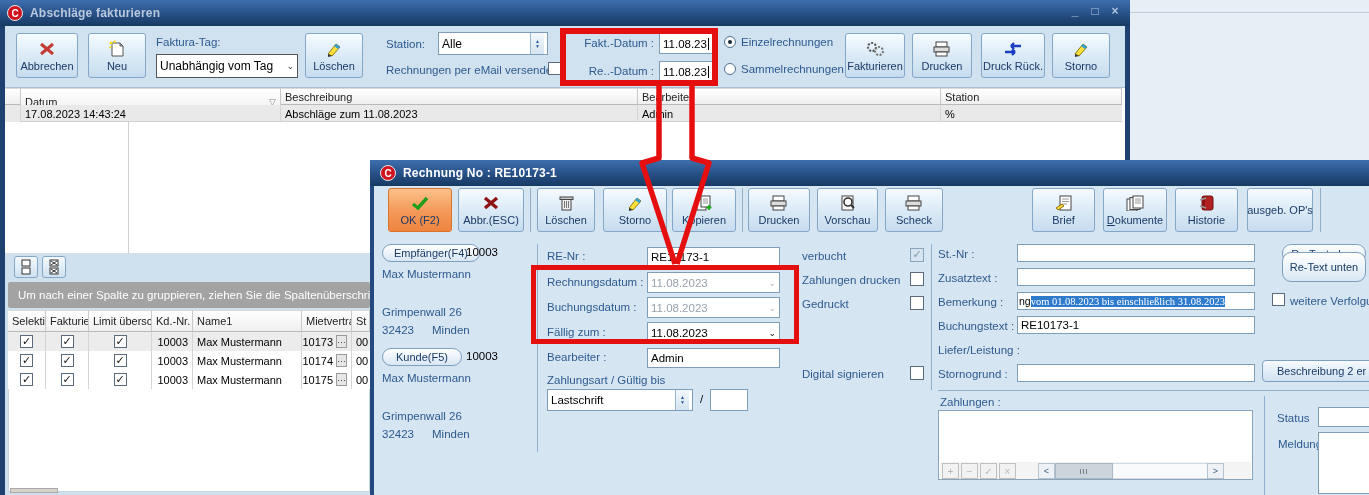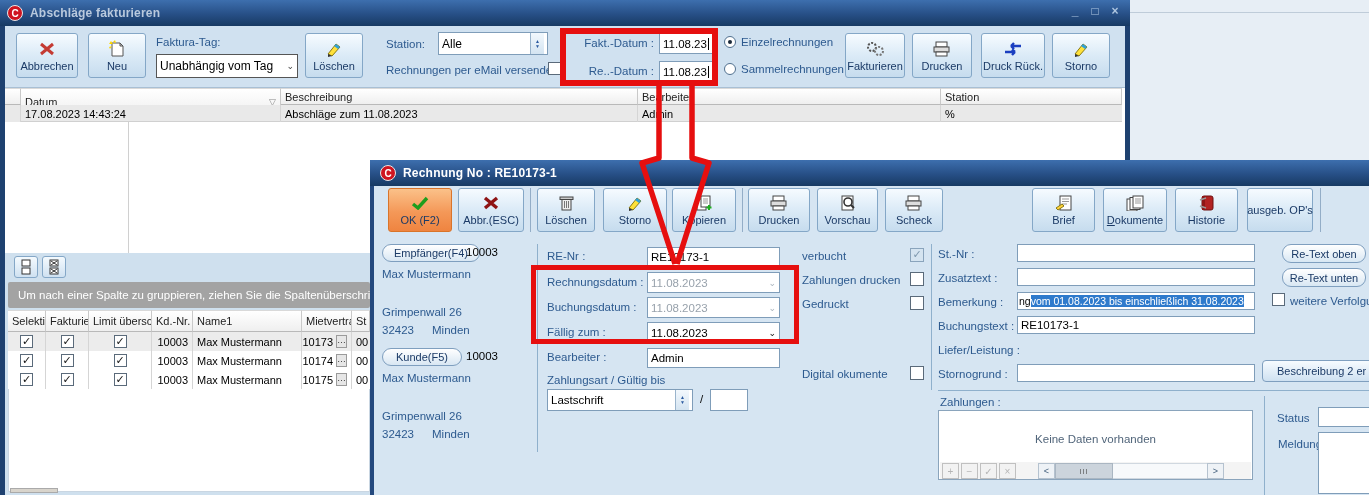--- a/index.html
+++ b/index.html
@@ -59,21 +59,21 @@
   .mini-btn { position:absolute; width:24px; height:22px; background:linear-gradient(180deg,#f4fafe,#cfe1f1); border:1px solid #84a7c7; border-radius:3px; display:flex; align-items:center; justify-content:center; }
   .dots-btn { width:15px; height:13px; background:#e6e6e6; border:1px solid #9a9a9a; font-size:9px; line-height:9px; text-align:center; color:#333; margin-left:3px; }
 
   
   .vsep { position:absolute; width:1px; background:#8fb0cc; }
   .hsep { position:absolute; height:1px; background:#8fb0cc; }
   .pill-btn { position:absolute; background:linear-gradient(180deg,#ffffff,#d8e7f3); border:1px solid #7f9fbf; border-radius:9px;
     font-size:11px; color:#1b3a66; display:flex; align-items:center; justify-content:center; white-space:nowrap; }
   .sq-btn { position:absolute; background:linear-gradient(180deg,#f6fbff,#cfe1f1); border:1px solid #7f9fbf; border-radius:4px;
     font-size:11px; color:#1b3a66; display:flex; align-items:center; justify-content:center; white-space:nowrap; }
-  .sel { background:#2e7acc; color:#fff; }
+  .sel { background:#2e7acc; color:#fff;font-family:Liberation Serif, serif; }
   .addr { position:absolute; font-size:11.5px; color:#2d5a8f; white-space:nowrap; }
   .paypanel { position:absolute; background:#fff; border:1px solid #8aa4bc; }
   .pay-empty { position:absolute; width:100%; text-align:center; font-size:11.5px; color:#51657a; }
   .nav-btn { width:17px; height:16px; border:1px solid #c0c0c0; background:#f2f2f2; color:#b5b5b5; font-size:10px;
     display:flex; align-items:center; justify-content:center; }
   .sb { display:flex; position:absolute; height:16px; }
   .sb .sarr { width:17px; height:16px; border:1px solid #b5c2cf; background:#eef2f6; color:#44617e; font-size:9px; display:flex; align-items:center; justify-content:center; }
   .sb .sthumb { width:58px; height:16px; background:#ccd4dc; border:1px solid #aab6c2; color:#555; font-size:7px; letter-spacing:1px; display:flex; align-items:center; justify-content:center; }
   .sb .strack { flex:1; background:#f7f9fb; border-top:1px solid #d0d8e0; border-bottom:1px solid #d0d8e0; }
 
@@ -477,53 +477,52 @@
     </div>
     <div class="lbl" style="left:330px;top:233px;color:#000;">/</div>
     <div class="field" style="left:340px;top:229px;width:38px;height:22px;"></div>
 
     <div class="lbl" style="left:432px;top:90px;">verbucht</div>
     <div class="checkbox disabled" style="left:540px;top:88px;width:14px;height:14px;">✓</div>
     <div class="lbl" style="left:432px;top:114px;">Zahlungen drucken</div>
     <div class="checkbox" style="left:540px;top:112px;width:14px;height:14px;"></div>
     <div class="lbl" style="left:432px;top:138px;">Gedruckt</div>
     <div class="checkbox" style="left:540px;top:136px;width:14px;height:14px;"></div>
-    <div class="lbl" style="left:432px;top:208px;">Digital okumente</div>
+    <div class="lbl" style="left:432px;top:208px;">Digital signieren</div>
     <div class="checkbox" style="left:540px;top:206px;width:14px;height:14px;"></div>
 
     <div class="vsep" style="left:561px;top:84px;height:146px;"></div>
 
     <div class="lbl" style="left:568px;top:88px;">St.-Nr :</div>
     <div class="field" style="left:647px;top:84px;width:238px;height:18px;"></div>
     <div class="lbl" style="left:568px;top:112px;">Zusatztext :</div>
     <div class="field" style="left:647px;top:108px;width:238px;height:18px;"></div>
     <div class="lbl" style="left:568px;top:136px;">Bemerkung :</div>
     <div class="field" style="left:647px;top:132px;width:238px;height:18px;font-size:10.5px;padding:0 1px;">
       <span>ng</span>
         <span class="sel"> vom 01.08.2023 bis einschließlich 31.08.2023</span>
     </div>
     <div class="lbl" style="left:568px;top:160px;">Buchungstext :</div>
     <div class="field" style="left:647px;top:156px;width:238px;height:18px;">RE10173-1</div>
     <div class="lbl" style="left:568px;top:184px;">Liefer/Leistung :</div>
     <div class="lbl" style="left:568px;top:208px;">Stornogrund :</div>
     <div class="field" style="left:647px;top:204px;width:238px;height:18px;"></div>
 
     <div class="pill-btn" style="left:912px;top:84px;width:84px;height:19px;">Re-Text oben</div>
-    <div class="pill-btn" style="left:912px;top:108px;width:84px;height:19px;">Re-Text unten</div>
+    <div class="pill-btn" style="left:912px;top:92px;width:84px;height:30px;">Re-Text unten</div>
     <div class="checkbox" style="left:902px;top:133px;"></div>
     <div class="lbl" style="left:920px;top:135px;">weitere Verfolgun</div>
     <div class="sq-btn" style="left:892px;top:200px;width:118px;height:22px;justify-content:flex-start;padding-left:14px;">Beschreibung 2 er</div>
 
     <div class="hsep" style="left:568px;top:230px;width:437px;"></div>
     <div class="vsep" style="left:894px;top:236px;height:100px;"></div>
 
     <div class="lbl" style="left:570px;top:236px;">Zahlungen :</div>
     <div class="lbl" style="left:765px;top:236px;margin-top:35px;">OP : 683,63 €</div>
     <div class="paypanel" style="left:568px;top:250px;width:315px;height:70px;">
-      <div class="pay-empty" style="top:22px;">Keine Daten vorhanden</div>
       <div class="abs" style="left:1px;top:51px;width:311px;height:17px;background:#f4f4f4;display:flex;gap:2px;padding:1px 2px;">
         <span class="nav-btn">+</span>
         <span class="nav-btn">−</span>
         <span class="nav-btn">✓</span>
         <span class="nav-btn">×</span>
         <span class="sb" style="position:static;margin-left:20px;width:186px;">
           <span class="sarr">&lt;</span>
           <span class="sthumb">III</span>
           <span class="strack"></span>
           <span class="sarr">&gt;</span>

